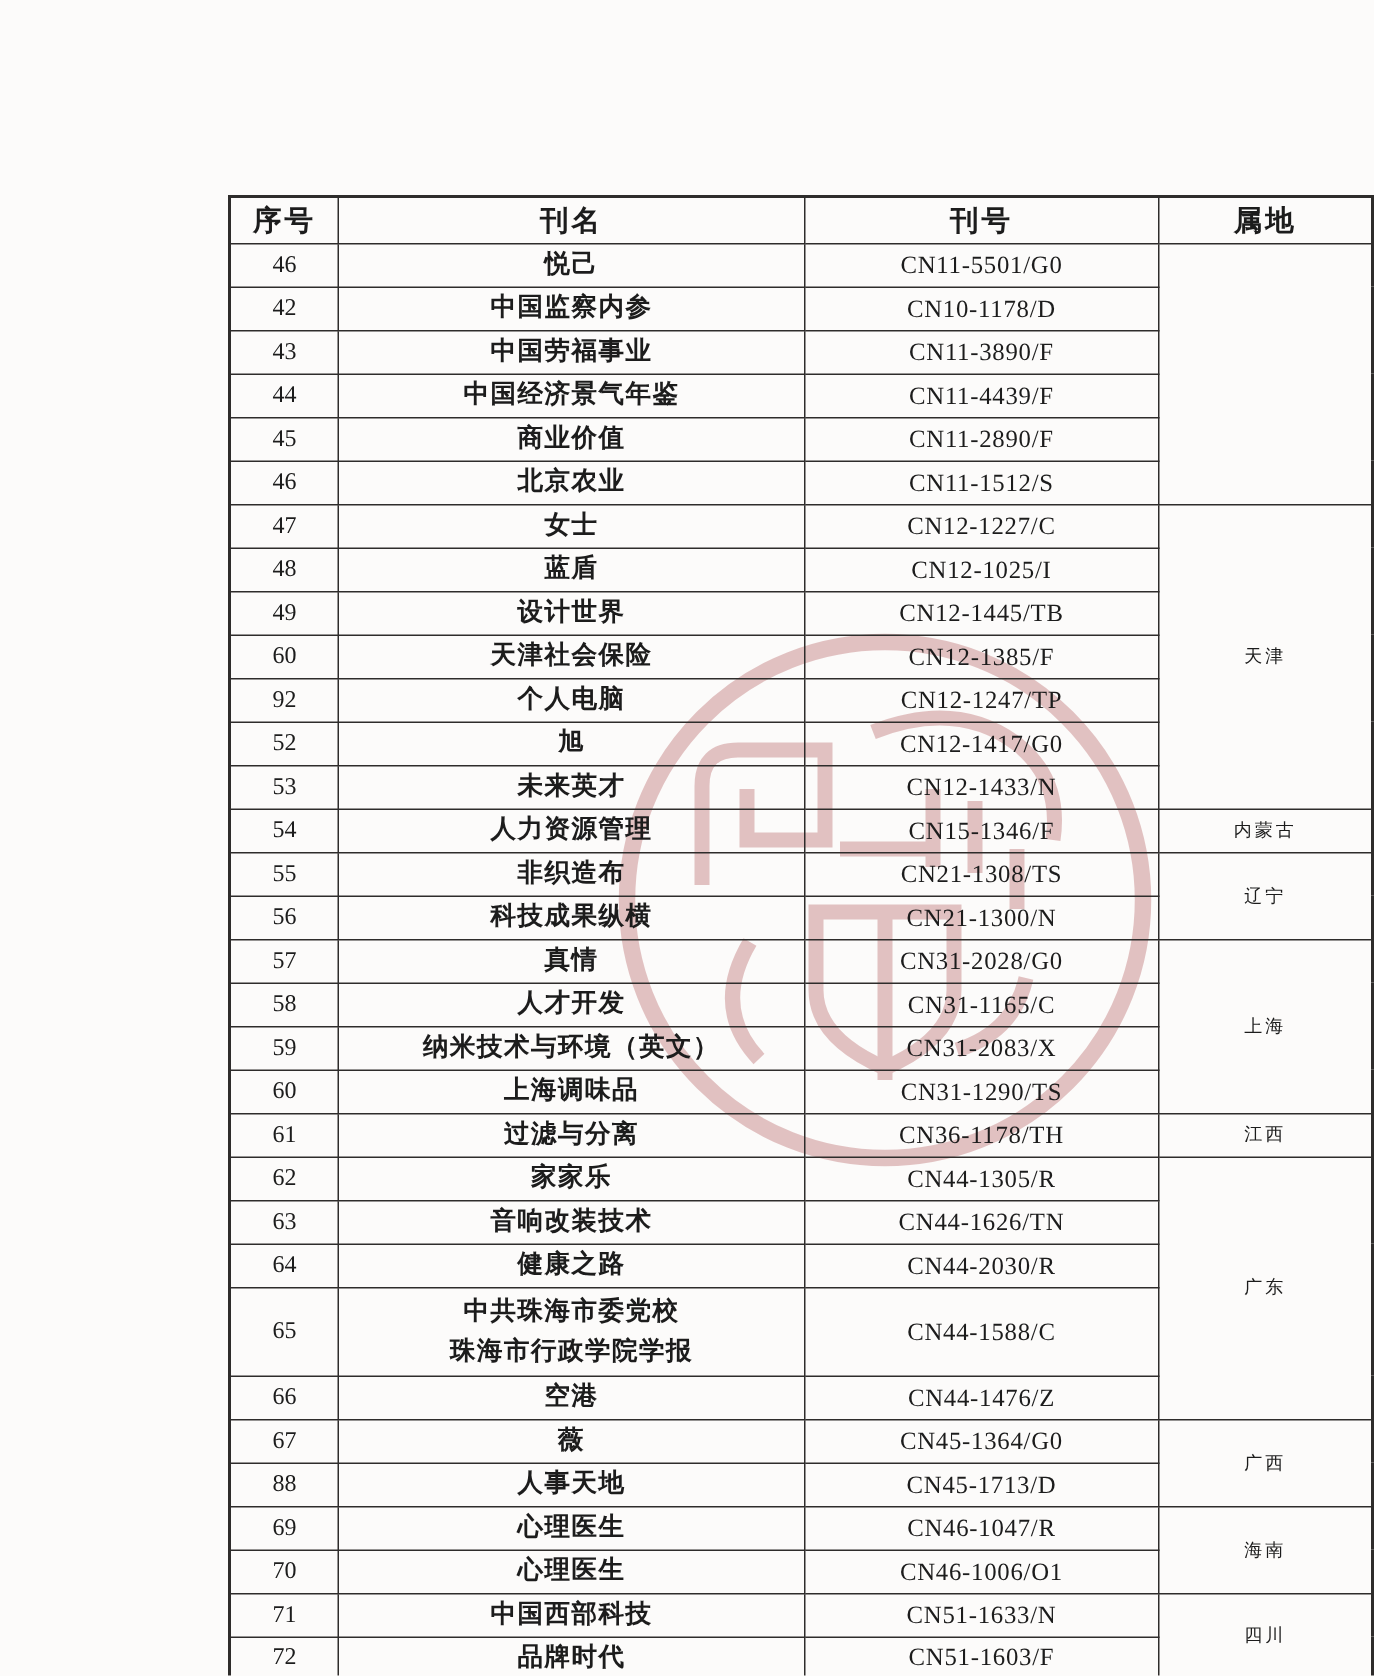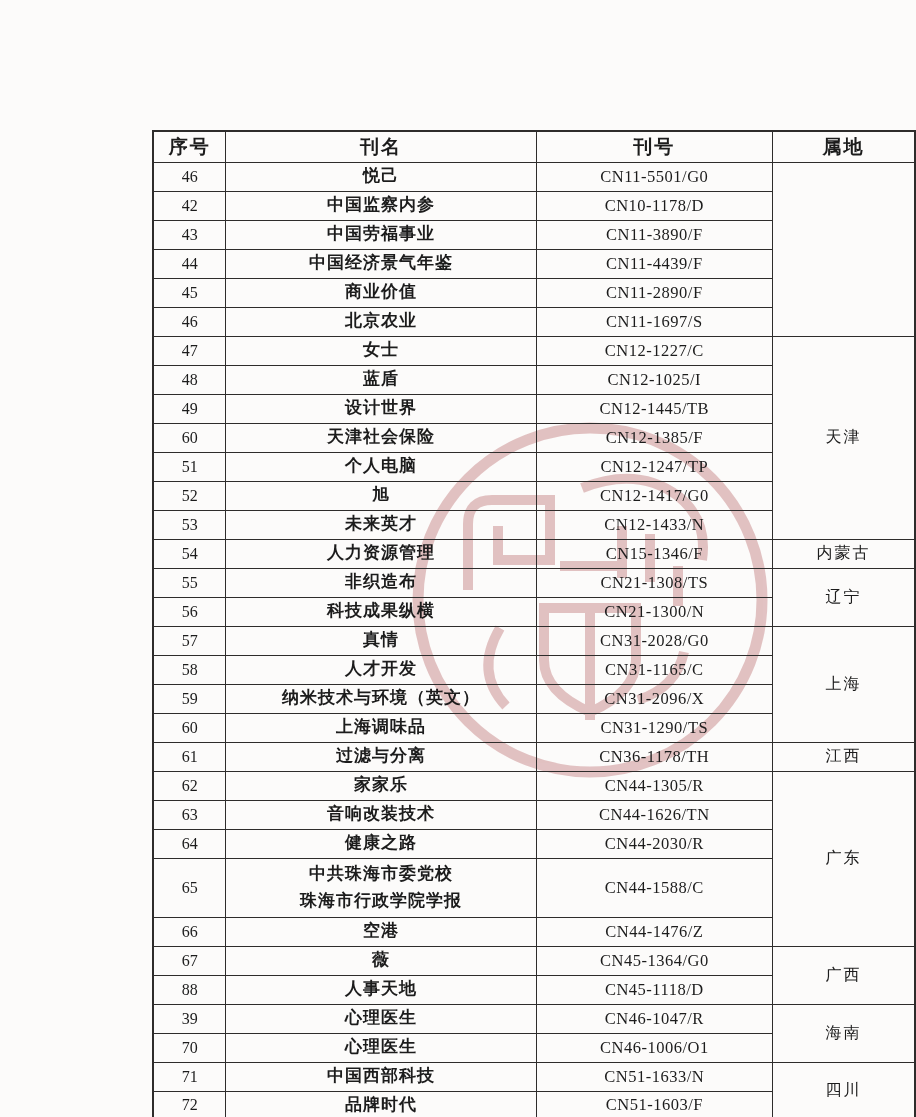--- a/index.html
+++ b/index.html
@@ -25,21 +25,21 @@
     overflow:hidden;
   }
   table.journal{border:2px solid #2e2c2b;}
   thead tr{height:31px;}
   tbody tr{height:29px;}
   tbody tr.tall{height:59px;}
   th{font-size:19px;font-weight:700;letter-spacing:2px;}
   .c-no{font-size:16px;}
   .c-name{font-size:17px;white-space:pre-line;line-height:1.55;letter-spacing:1px;font-weight:bold;}
   .c-cn{font-size:16.5px;letter-spacing:0.5px;margin-top:12px;}
-  .c-region{font-size:16px;letter-spacing:2px;}
+  .c-region{font-size:12px;letter-spacing:2px;}
 </style>
 </head>
 <body>
 
 <div class="page">
 
   <svg class="watermark" width="916" height="1117" viewBox="0 0 916 1117">
     <g transform="translate(590,600)" fill="none" stroke-width="10" stroke-linecap="butt" opacity="0.34" stroke="#b05557">
       <circle r="172" stroke-width="11"></circle>
 
@@ -99,21 +99,21 @@
           <td class="c-cn">CN11-4439/F</td>
         </tr>
         <tr>
           <td class="c-no">45</td>
           <td class="c-name">商业价值</td>
           <td class="c-cn">CN11-2890/F</td>
         </tr>
         <tr>
           <td class="c-no">46</td>
           <td class="c-name">北京农业</td>
-          <td class="c-cn">CN11-1697/S</td>
+          <td class="c-cn">CN11-1512/S</td>
         </tr>
         <tr>
           <td class="c-no">47</td>
           <td class="c-name">女士</td>
           <td class="c-cn">CN12-1227/C</td>
           <td class="c-region" rowspan="7">天津</td>
         </tr>
         <tr>
           <td class="c-no">48</td>
           <td class="c-name">蓝盾</td>
@@ -123,21 +123,21 @@
           <td class="c-no">49</td>
           <td class="c-name">设计世界</td>
           <td class="c-cn">CN12-1445/TB</td>
         </tr>
         <tr>
           <td class="c-no">60</td>
           <td class="c-name">天津社会保险</td>
           <td class="c-cn">CN12-1385/F</td>
         </tr>
         <tr>
-          <td class="c-no">51</td>
+          <td class="c-no">92</td>
           <td class="c-name">个人电脑</td>
           <td class="c-cn">CN12-1247/TP</td>
         </tr>
         <tr>
           <td class="c-no">52</td>
           <td class="c-name">旭</td>
           <td class="c-cn">CN12-1417/G0</td>
         </tr>
         <tr>
           <td class="c-no">53</td>
@@ -168,21 +168,21 @@
           <td class="c-region" rowspan="4">上海</td>
         </tr>
         <tr>
           <td class="c-no">58</td>
           <td class="c-name">人才开发</td>
           <td class="c-cn">CN31-1165/C</td>
         </tr>
         <tr>
           <td class="c-no">59</td>
           <td class="c-name">纳米技术与环境（英文）</td>
-          <td class="c-cn">CN31-2096/X</td>
+          <td class="c-cn">CN31-2083/X</td>
         </tr>
         <tr>
           <td class="c-no">60</td>
           <td class="c-name">上海调味品</td>
           <td class="c-cn">CN31-1290/TS</td>
         </tr>
         <tr>
           <td class="c-no">61</td>
           <td class="c-name">过滤与分离</td>
           <td class="c-cn">CN36-1178/TH</td>
@@ -217,24 +217,24 @@
         </tr>
         <tr>
           <td class="c-no">67</td>
           <td class="c-name">薇</td>
           <td class="c-cn">CN45-1364/G0</td>
           <td class="c-region" rowspan="2">广西</td>
         </tr>
         <tr>
           <td class="c-no">88</td>
           <td class="c-name">人事天地</td>
-          <td class="c-cn">CN45-1118/D</td>
-        </tr>
-        <tr>
-          <td class="c-no">39</td>
+          <td class="c-cn">CN45-1713/D</td>
+        </tr>
+        <tr>
+          <td class="c-no">69</td>
           <td class="c-name">心理医生</td>
           <td class="c-cn">CN46-1047/R</td>
           <td class="c-region" rowspan="2">海南</td>
         </tr>
         <tr>
           <td class="c-no">70</td>
           <td class="c-name">心理医生</td>
           <td class="c-cn">CN46-1006/O1</td>
         </tr>
         <tr>

